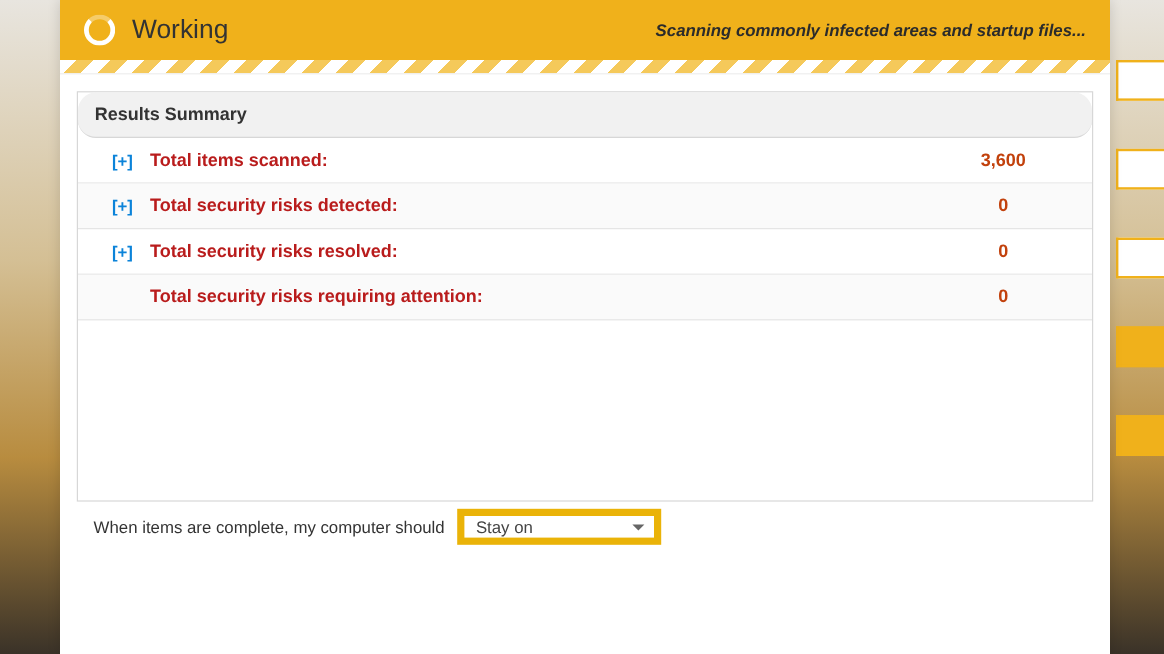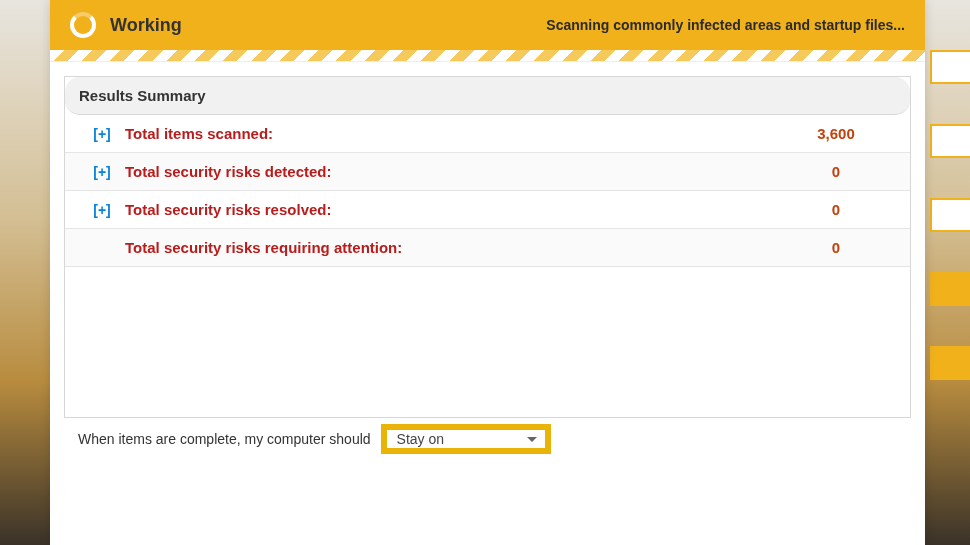--- a/index.html
+++ b/index.html
@@ -40,23 +40,23 @@
     background:#f0b11b;
     display:flex; align-items:center; justify-content:space-between;
     padding: 12px 20px;
     color:#333;
   }
   .status-left { display:flex; align-items:center; gap:14px; }
   .spinner {
     width:26px; height:26px; border:4px solid #fff; border-top-color:rgba(255,255,255,.35);
     border-radius:50%;
   }
-  .status-text { font-size:18px; font-weight:700; color:#333; }
+  .status-text { font-size:22px; font-weight:400; color:#333; }
   .status-right { text-align:right; font-size:14px; color:#2b2b2b; }
-  .status-right .head { font-weight:700; }
+  .status-right .head { font-weight:700;font-style:italic; }
   .status-right .sub { font-weight:400; }
   .hatch {
     height:12px;
     background: repeating-linear-gradient(135deg, #fff 0 10px, #f5c95a 10px 20px);
     border-bottom:1px solid #eee;
   }
   .content { padding: 14px 14px 16px 14px; }
   .summary {
     border:1px solid #d7d7d7;
   }

